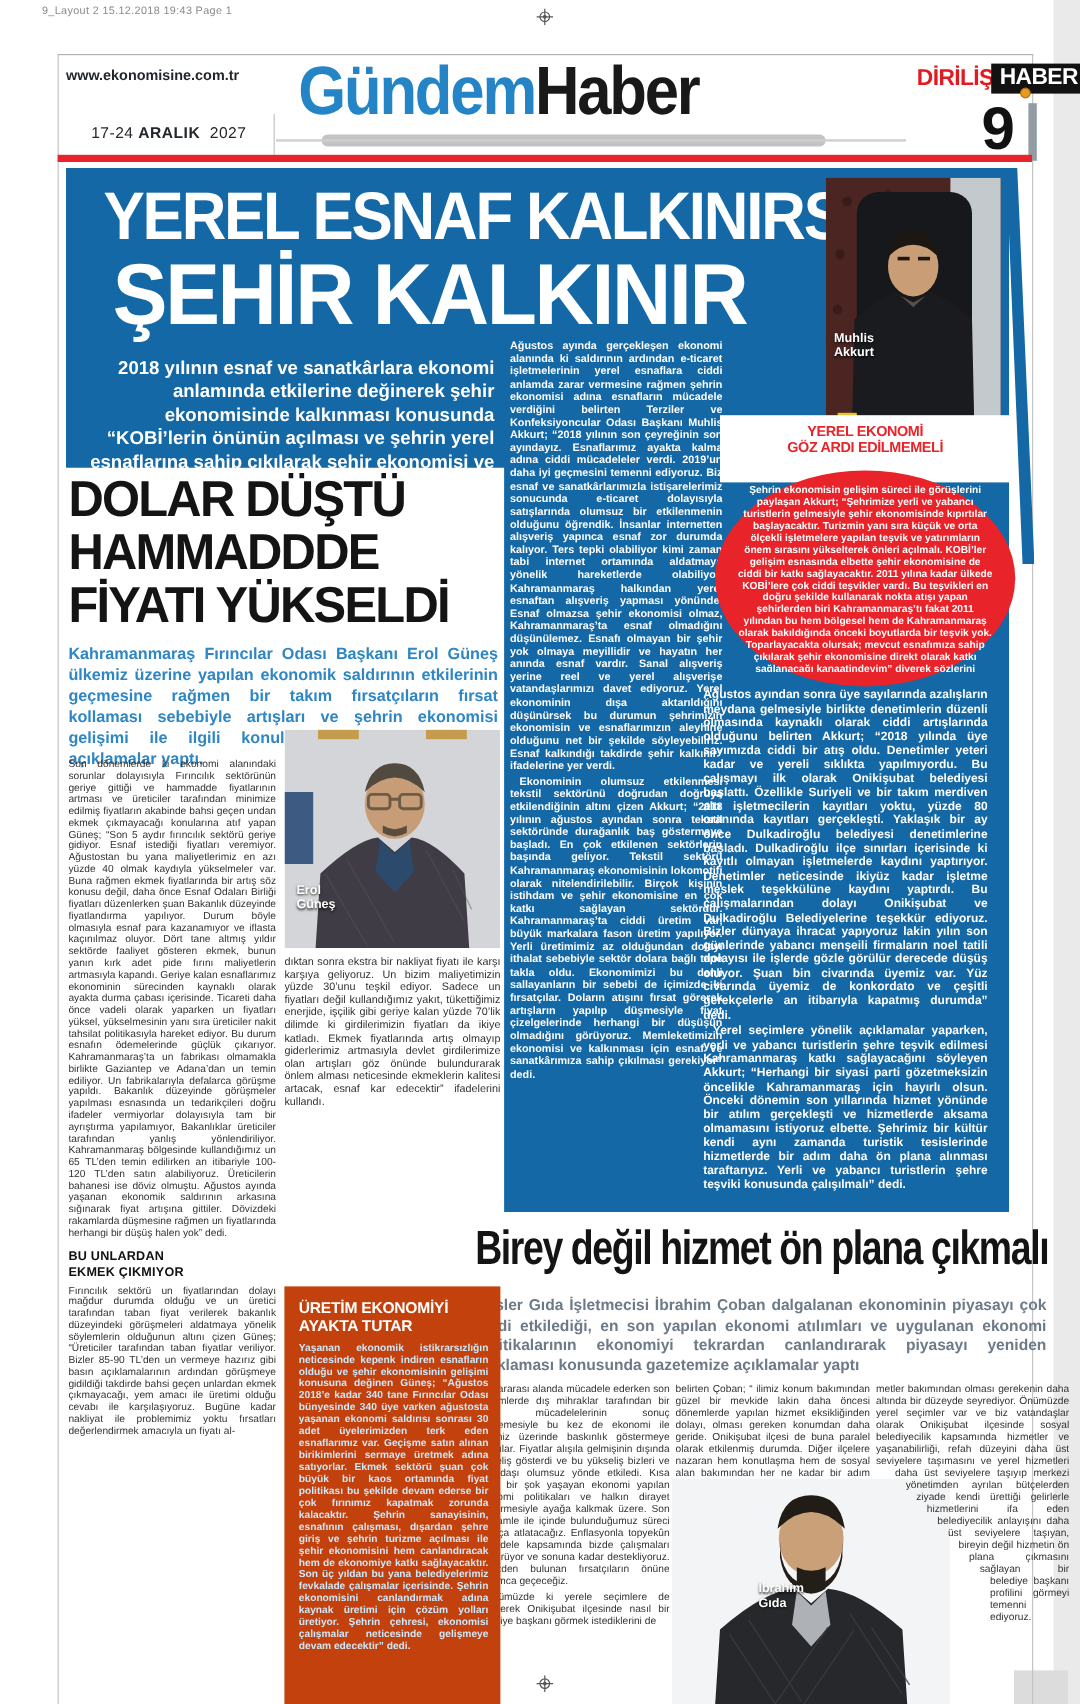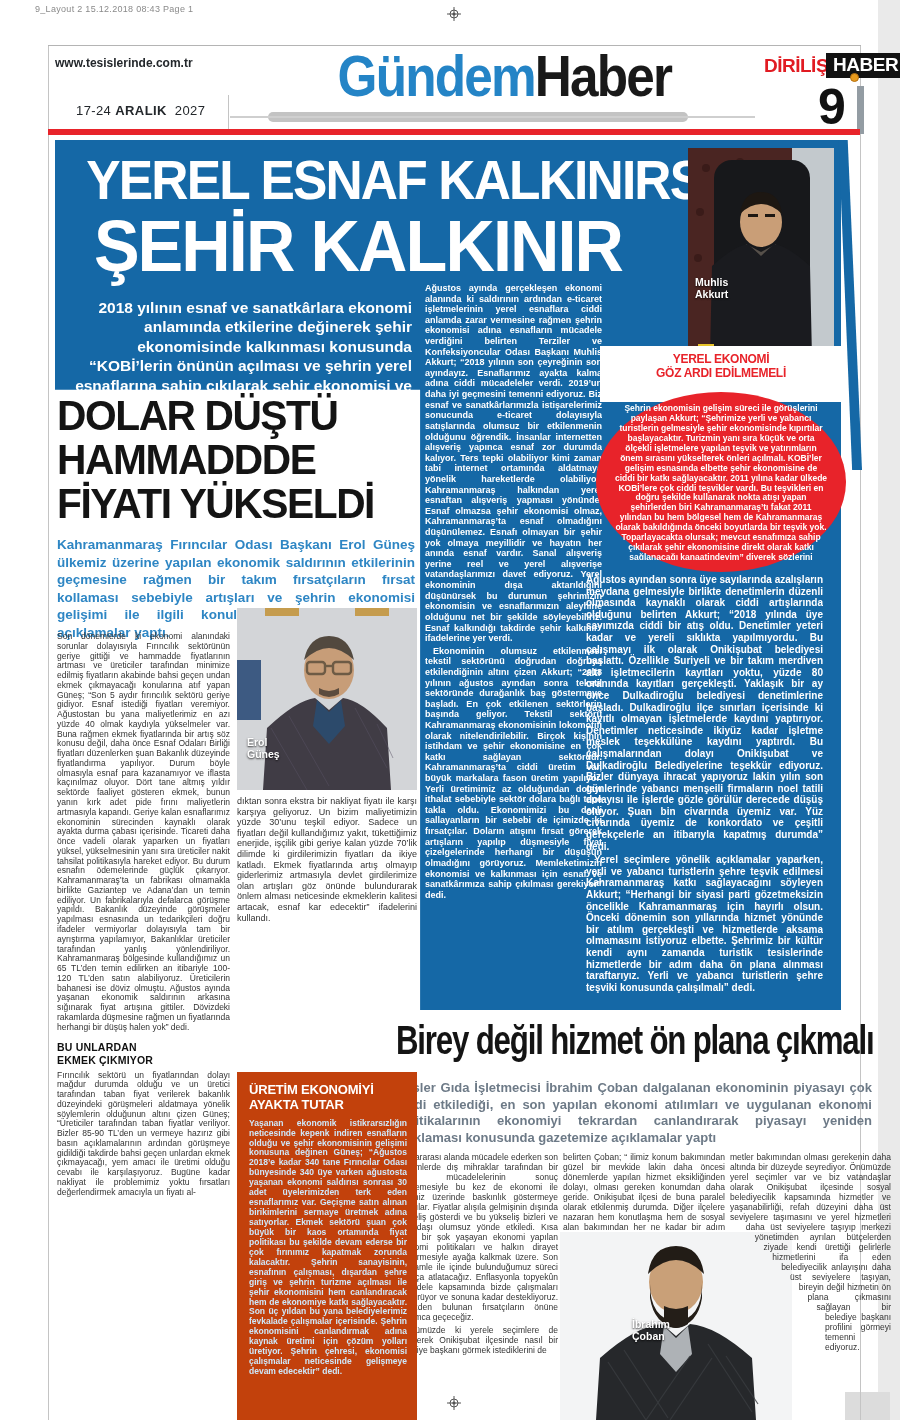--- a/index.html
+++ b/index.html
@@ -11,21 +11,21 @@
   
   .print-meta { left:35px; top:4px; font-size:9px; color:#8a8a8a; letter-spacing:.3px; }
   .regmark { width:14px; height:14px; }
   .edge-strip-right { left:878px; top:0; width:22px; height:1420px; background:#eaeaea; }
   .corner-gray { left:845px; top:1392px; width:45px; height:28px; background:#dcdcdc; }
   .page-vline { width:1px; background:#c4c4c4; }
   .page-hline { height:1px; background:#b4b4b4; }
 
   
   .website { left:55px; top:56px; font-size:12px; font-weight:bold; color:#23272b; }
-  .masthead { left:230px; top:48px; width:460px; text-align:right; z-index:3; }
+  .masthead { left:230px; top:48px; width:460px; text-align:left; z-index:3; }
   .masthead .mh { display:inline-block; font-size:57px; font-weight:900; letter-spacing:-2px; transform:scaleX(.9); transform-origin:center; white-space:nowrap; line-height:1; }
   .mh-blue { color:#2484c6; }
   .mh-black { color:#191919; }
   .mast-bar { left:268px; top:112px; width:420px; height:10px; background:#c3c3c3; border-radius:5px; z-index:1; }
   .mast-line { left:230px; top:116px; width:525px; height:2px; background:#cfcfcf; z-index:1; }
   .issue-date { left:76px; top:103px; font-size:13px; color:#23272b; letter-spacing:.4px; }
   .issue-date b { font-weight:bold; }
   .date-divider { left:228px; top:95px; height:34px; }
   .logo { left:764px; top:53px; display:flex; align-items:center; z-index:3; }
   .logo .l-red { color:#e11b22; font-size:19px; font-weight:900; letter-spacing:-.5px; }
@@ -82,35 +82,35 @@
 
   .muhlis-photo { left:688px; top:148px; width:166px; height:252px; z-index:2; }
   .erol-photo { left:237px; top:608px; width:180px; height:182px; }
   .ibrahim-photo { left:560px; top:1232px; width:232px; height:188px; z-index:2; }
 </style>
 </head>
 <body>
 
 <div class="page">
 
-  <div class="abs print-meta">9_Layout 2  15.12.2018  08:43  Page 1</div>
+  <div class="abs print-meta">9_Layout 2  15.12.2018  19:43  Page 1</div>
   <svg class="abs regmark" style="left:447px; top:7px;" viewBox="0 0 14 14">
     <circle cx="7" cy="7" r="4" fill="none" stroke="#555" stroke-width="1"></circle>
     <line x1="7" y1="0" x2="7" y2="14" stroke="#555" stroke-width="1"></line>
     <line x1="0" y1="7" x2="14" y2="7" stroke="#555" stroke-width="1"></line>
     <circle cx="7" cy="7" r="1.6" fill="#555"></circle>
   </svg>
   <div class="abs edge-strip-right"></div>
   <div class="abs corner-gray"></div>
   <div class="abs page-vline" style="left:48px; top:45px; height:1375px;"></div>
   <div class="abs page-vline" style="left:860px; top:45px; height:1375px;"></div>
   <div class="abs page-hline" style="left:48px; top:45px; width:813px;"></div>
 
   <div>
-    <div class="abs website">www.tesislerinde.com.tr</div>
+    <div class="abs website">www.ekonomisine.com.tr</div>
     <div class="abs mast-bar"></div>
     <div class="abs mast-line"></div>
     <div class="abs masthead">
       <span class="mh"><span class="mh-blue">Gündem</span><span class="mh-black">Haber</span></span>
     </div>
     <div class="abs issue-date">
       <span>17-24</span>&nbsp;<b>ARALIK</b>&nbsp;&nbsp;<span>2027</span>
     </div>
     <div class="abs page-vline date-divider"></div>
     <div class="abs logo">
@@ -266,21 +266,21 @@
         <g stroke="#3a3d41" stroke-width="1.2" opacity=".8">
           <line x1="48" y1="130" x2="86" y2="188"></line>
             <line x1="64" y1="118" x2="108" y2="186"></line>
           <line x1="148" y1="112" x2="192" y2="180"></line>
             <line x1="166" y1="124" x2="198" y2="172"></line>
           <line x1="86" y1="188" x2="130" y2="124"></line>
             <line x1="110" y1="188" x2="152" y2="126"></line>
         </g>
       </svg>
       <div class="photo-caption" style="left:72px; top:86px;">
-        <span>İbrahim</span><br><span>Çoban</span>
+        <span>İbrahim</span><br><span>Gıda</span>
       </div>
     </div>
   </div>
 
   <svg class="abs regmark" style="left:447px; top:1396px;" viewBox="0 0 14 14">
     <circle cx="7" cy="7" r="4" fill="none" stroke="#555" stroke-width="1"></circle>
     <line x1="7" y1="0" x2="7" y2="14" stroke="#555" stroke-width="1"></line>
     <line x1="0" y1="7" x2="14" y2="7" stroke="#555" stroke-width="1"></line>
     <circle cx="7" cy="7" r="1.6" fill="#555"></circle>
   </svg>

